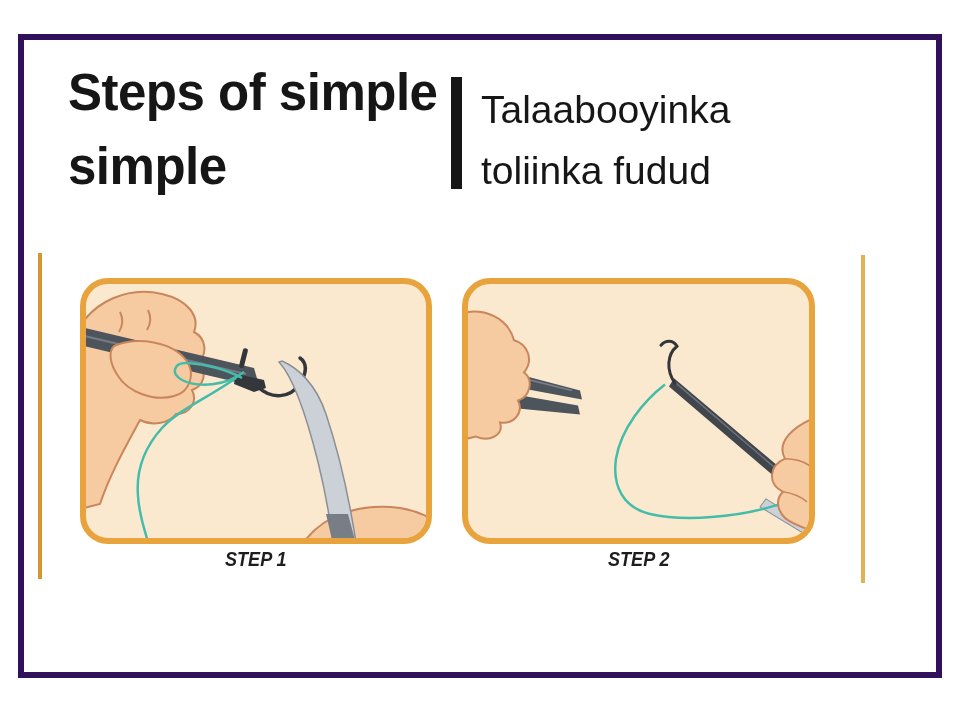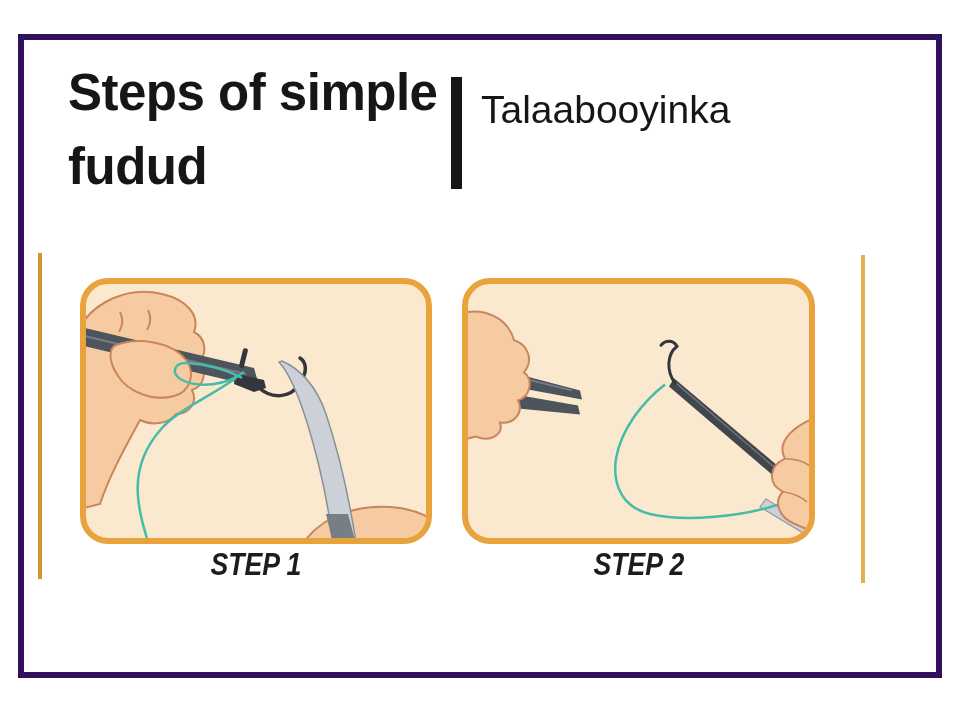--- a/index.html
+++ b/index.html
@@ -31,42 +31,43 @@
     position:absolute; top:278px; height:266px;
     border:6px solid var(--panel_border); border-radius:28px;
     background:var(--panel_bg); box-sizing:border-box; overflow:hidden;
   }
   .panel.p1 { left:80px;  width:352px; }
   .panel.p2 { left:462px; width:353px; }
   .panel svg { position:absolute; left:0; top:0; width:100%; height:100%; display:block; }
 
   .step-label {
     position:absolute; top:547px; height:36px;
-    font-size:31px; font-weight:700; font-style:italic;
+    font-size:21px; font-weight:700; font-style:italic;
     color:#1d1d1d; text-align:center;
   }
   .step-label.l1 { left:80px;  width:352px; }
   .step-label.l2 { left:462px; width:353px;font-style:italic; }
   .step-label span { display:inline-block; transform:scaleX(0.86); transform-origin:center; letter-spacing:0px; }
 </style>
 </head>
 <body>
 
 <div class="canvas">
   <div class="frame"></div>
 
   <div class="title-en">
     <div>Steps of simple</div>
-    <div>fudud</div>
+    <div>simple</div>
   </div>
 
   <div class="divider"></div>
 
   <div class="title-so">
     <div>Talaabooyinka</div>
+    <div>toliinka fudud</div>
   </div>
 
   <div class="accent-bar left"></div>
   <div class="accent-bar right"></div>
 
   <div class="panel p1">
     <svg viewBox="0 0 340 254" preserveAspectRatio="none">
 
       <path d="M 218,258 C 238,230 276,219 314,224 C 332,227 346,234 352,240 L 352,258 Z" style="fill:var(--skin); stroke:var(--skin_outline); stroke-width:2"></path>
 

